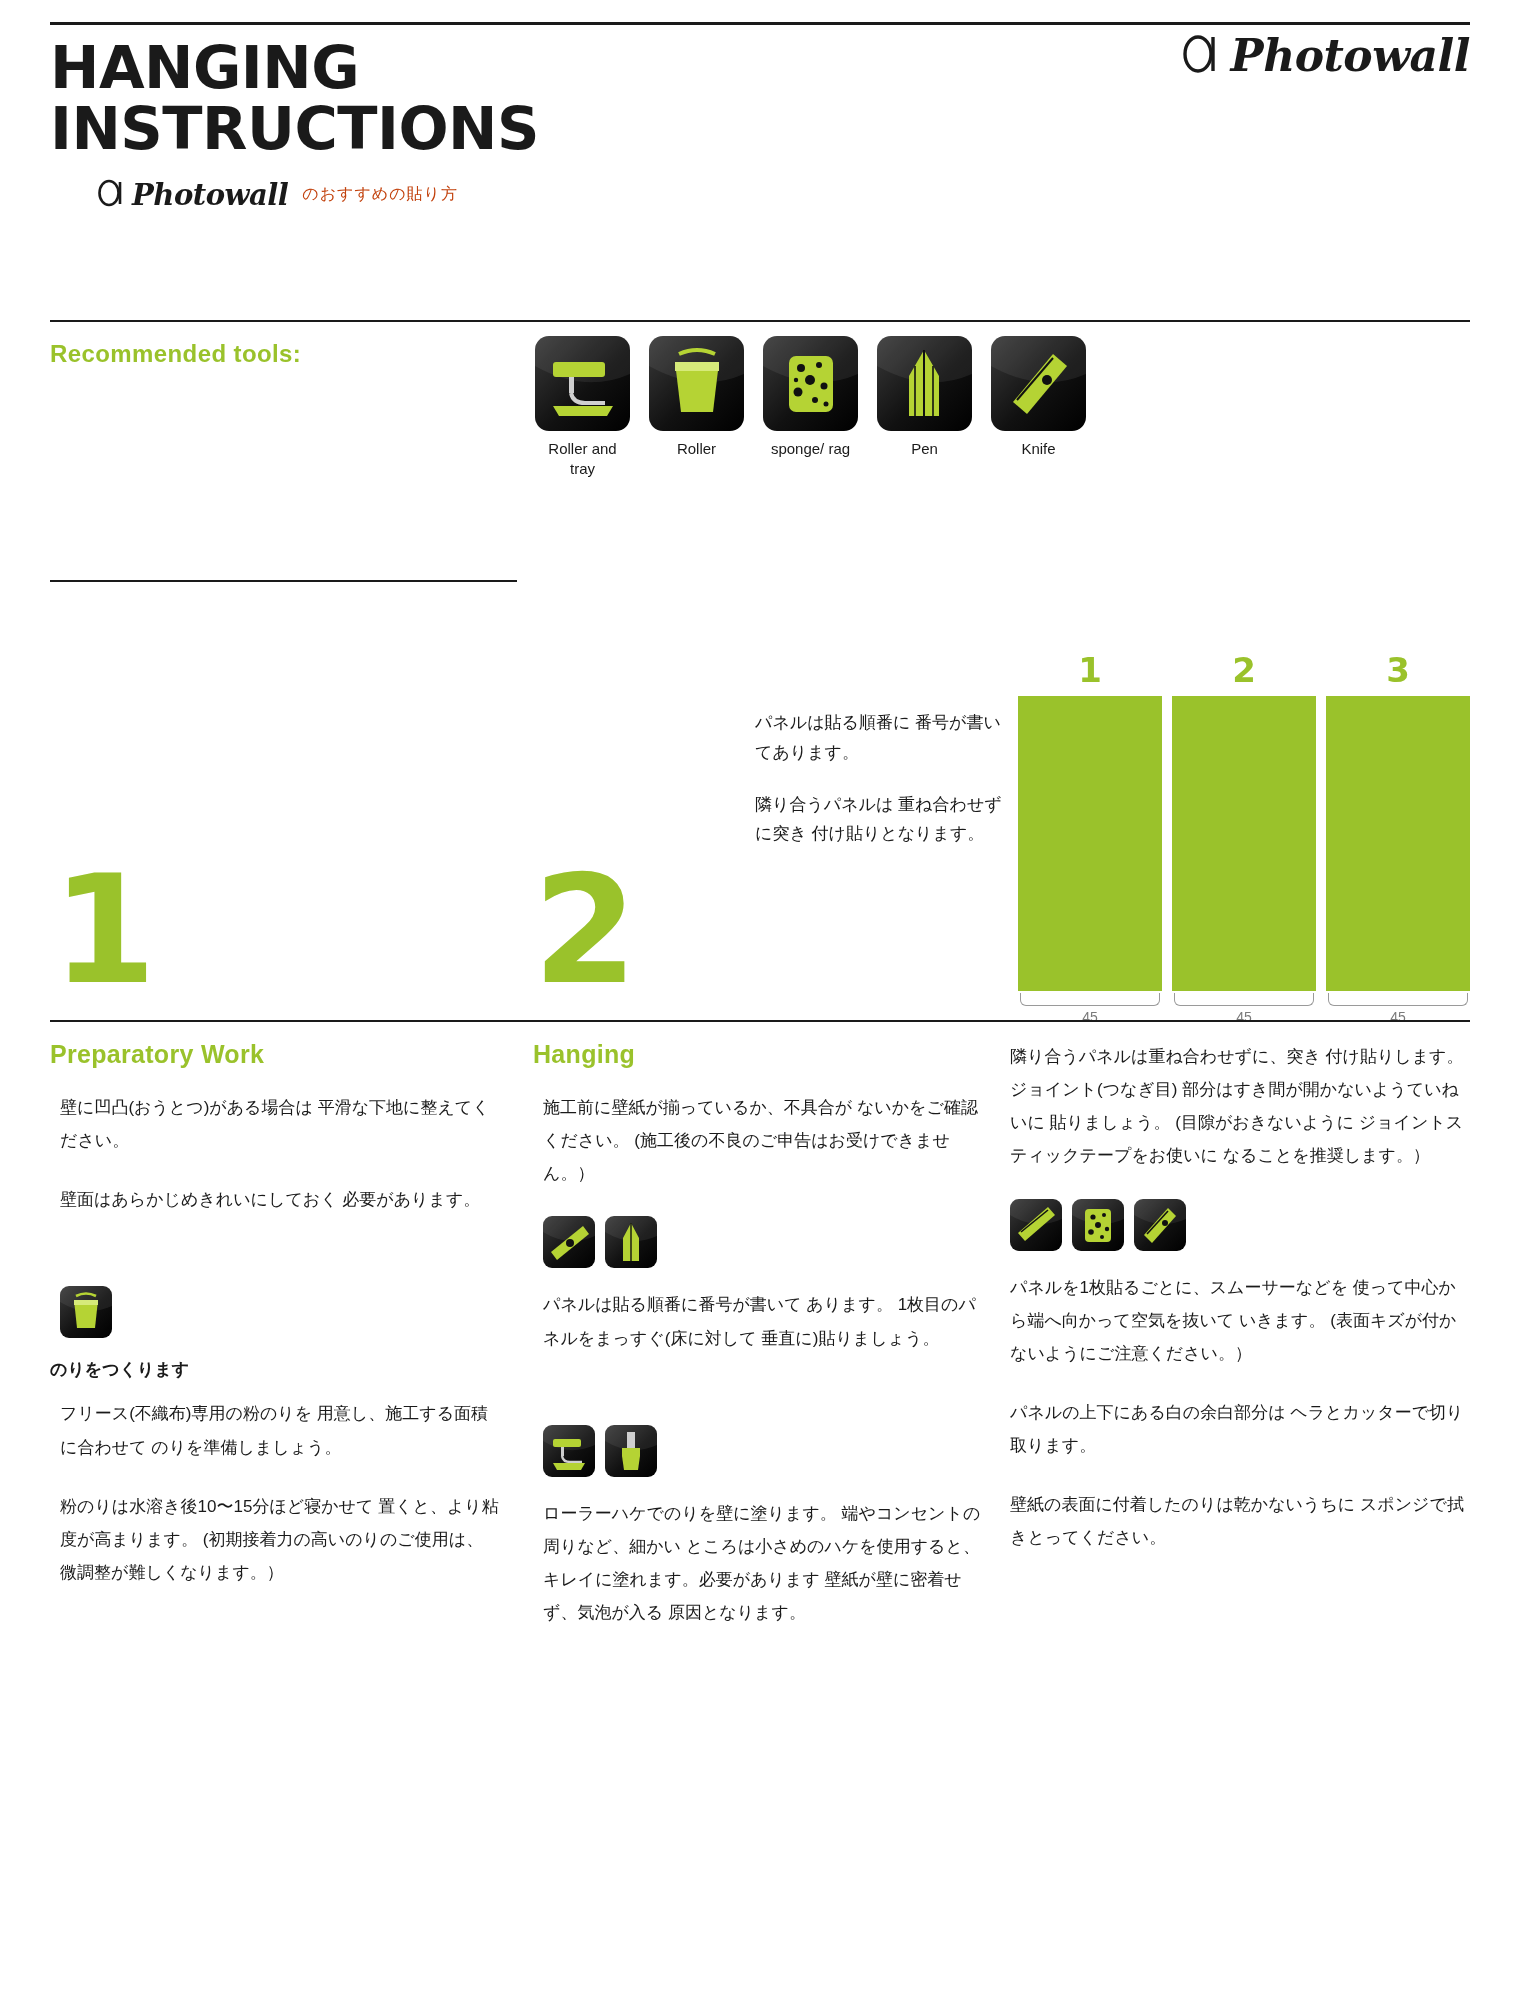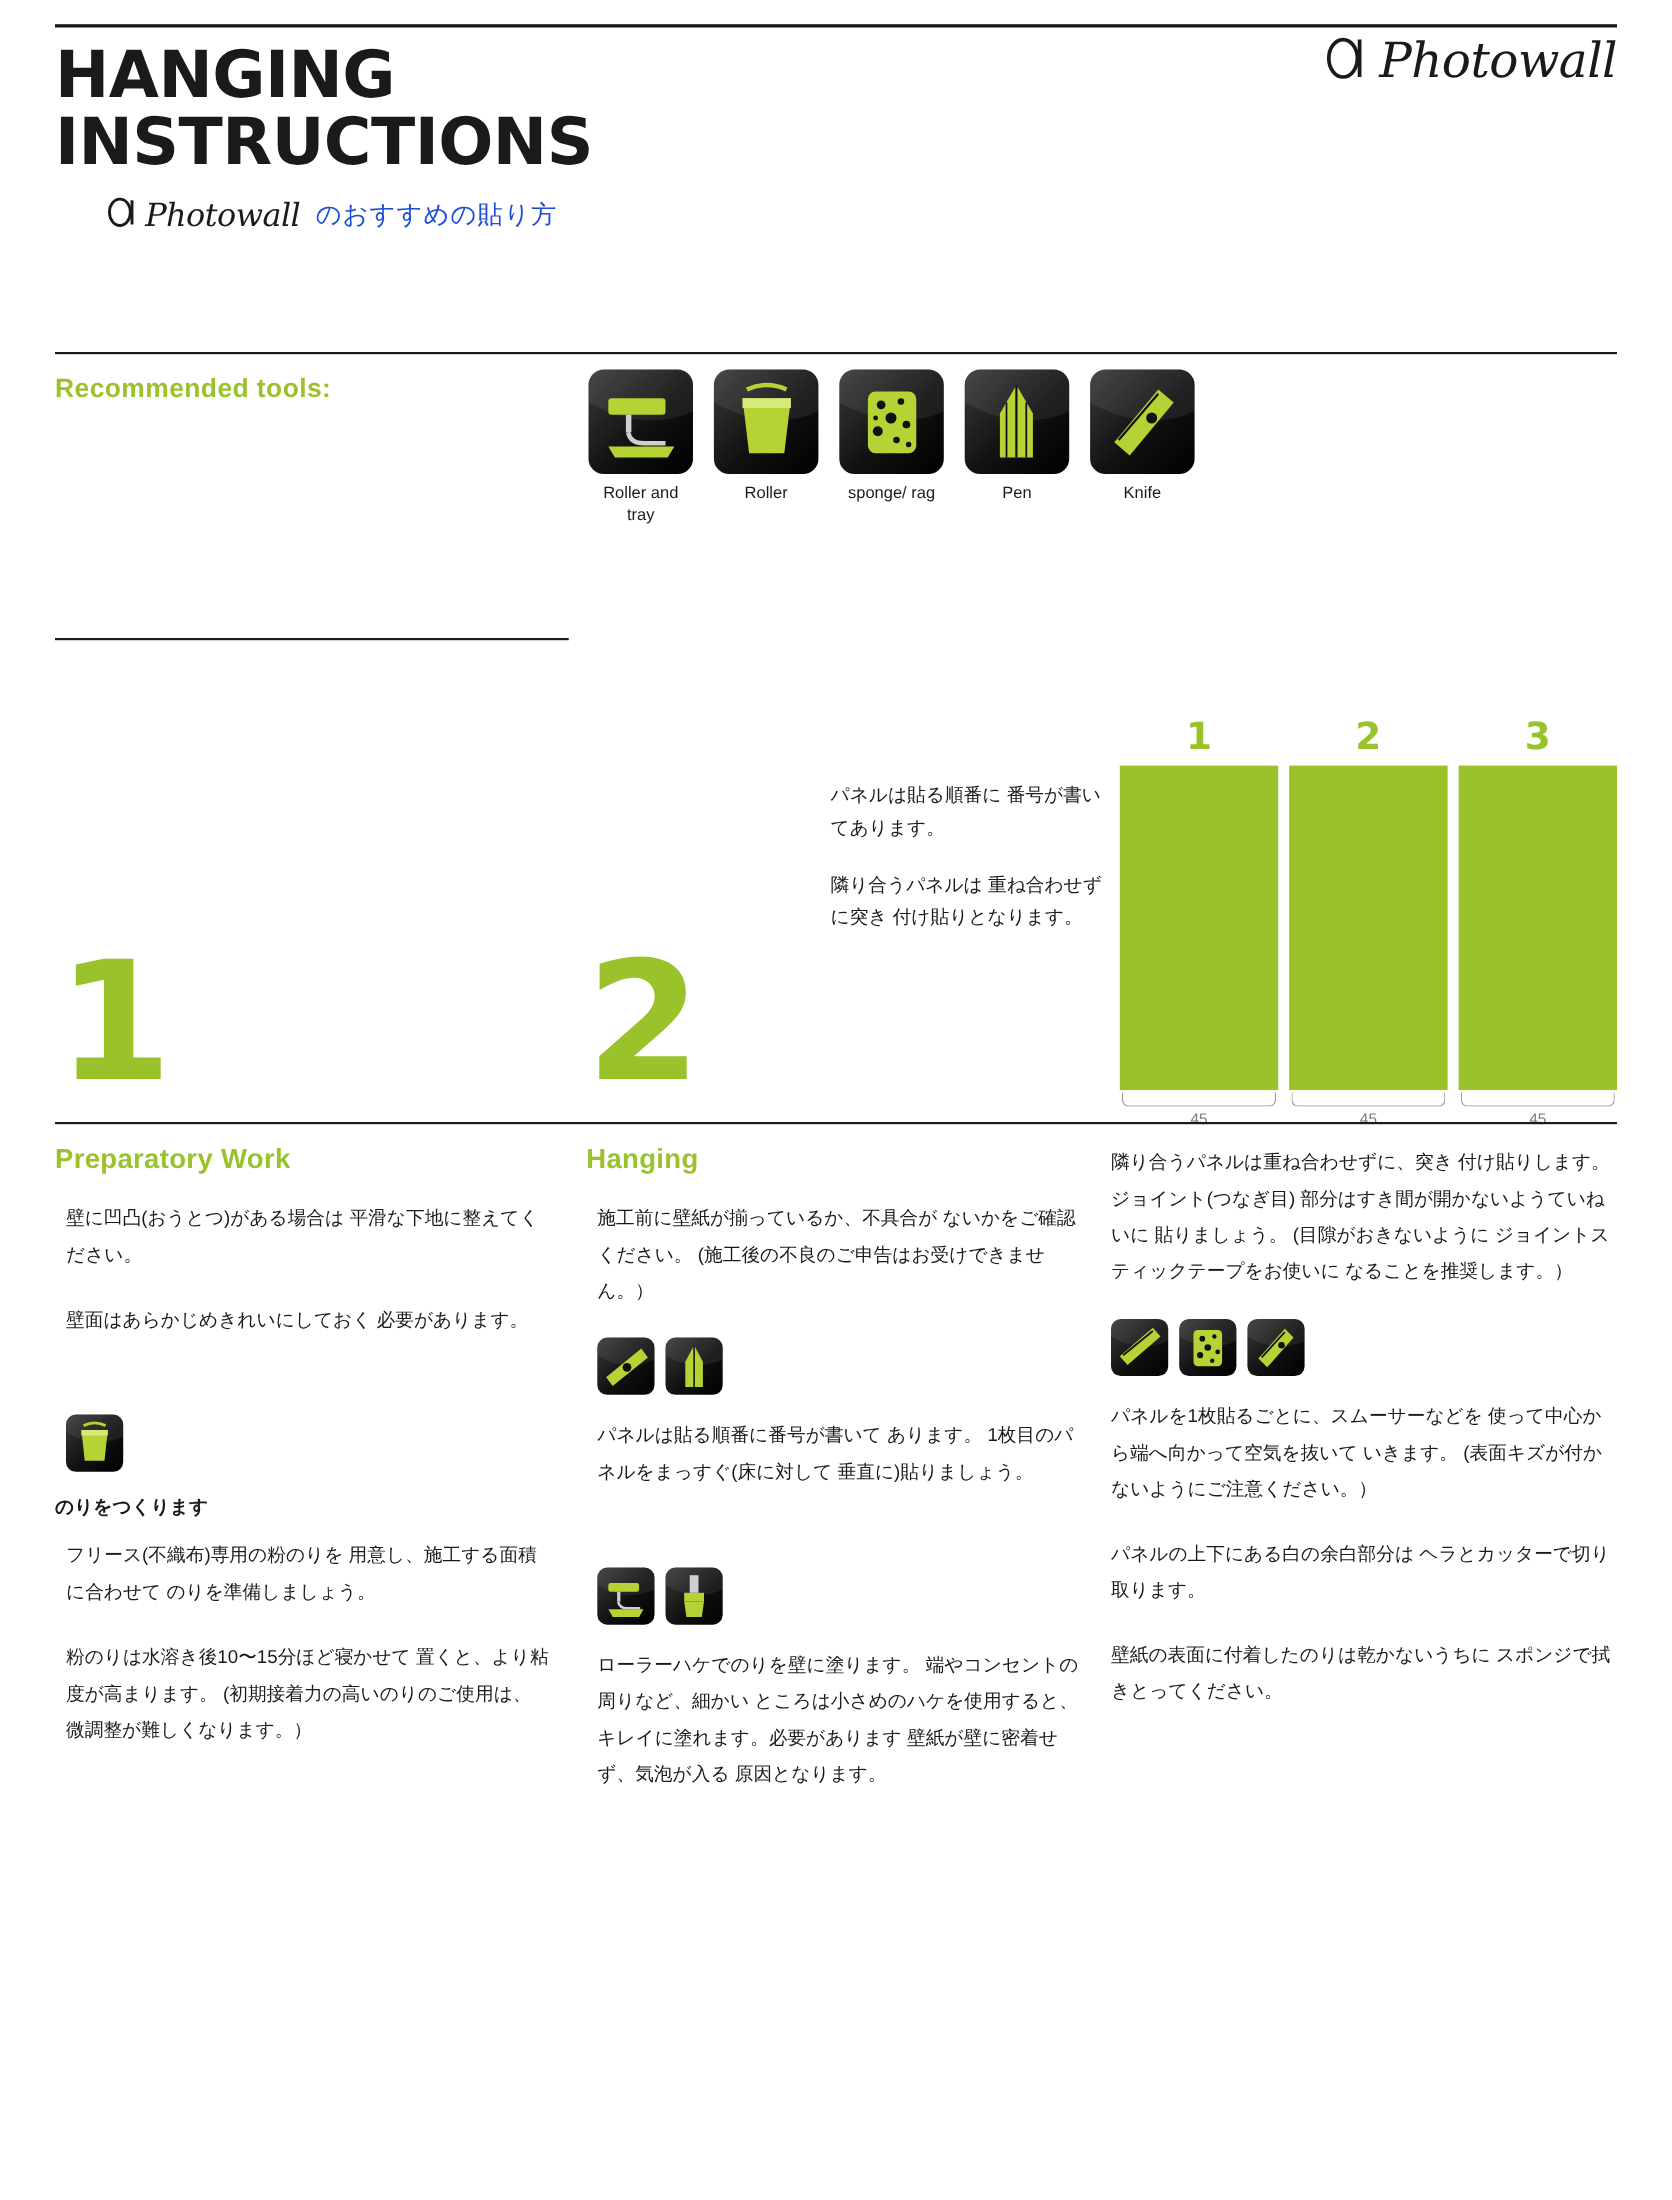--- a/index.html
+++ b/index.html
@@ -49,40 +49,40 @@
     color: #1a1a1a;
     margin: 0;
   }
   .subtitle-row {
     display: flex;
     align-items: center;
     margin-top: 18px;
     margin-left: 48px;
   }
   .subtitle-text {
-    font-size: 23px;
-    color: #1d4ed8;
+    font-size: 16px;
+    color: #c2410c;
     margin-left: 14px;
     letter-spacing: 1px;
   }
 
   
   .logo {
     display: inline-flex;
     align-items: center;
     color: #1a1a1a;
   }
   .logo .mark {
     display: inline-block;
     position: relative;
   }
   .logo .wordmark {
     font-family: "DejaVu Serif", serif;
     font-style: italic;
-    font-weight: normal;
+    font-weight: bold;
     letter-spacing: -0.5px;
   }
   .logo-top {
     position: absolute;
     right: 50px;
     top: 30px;
   }
   .logo-top .wordmark { font-size: 44px; }
   .logo-sub .wordmark { font-size: 29px; }
 

